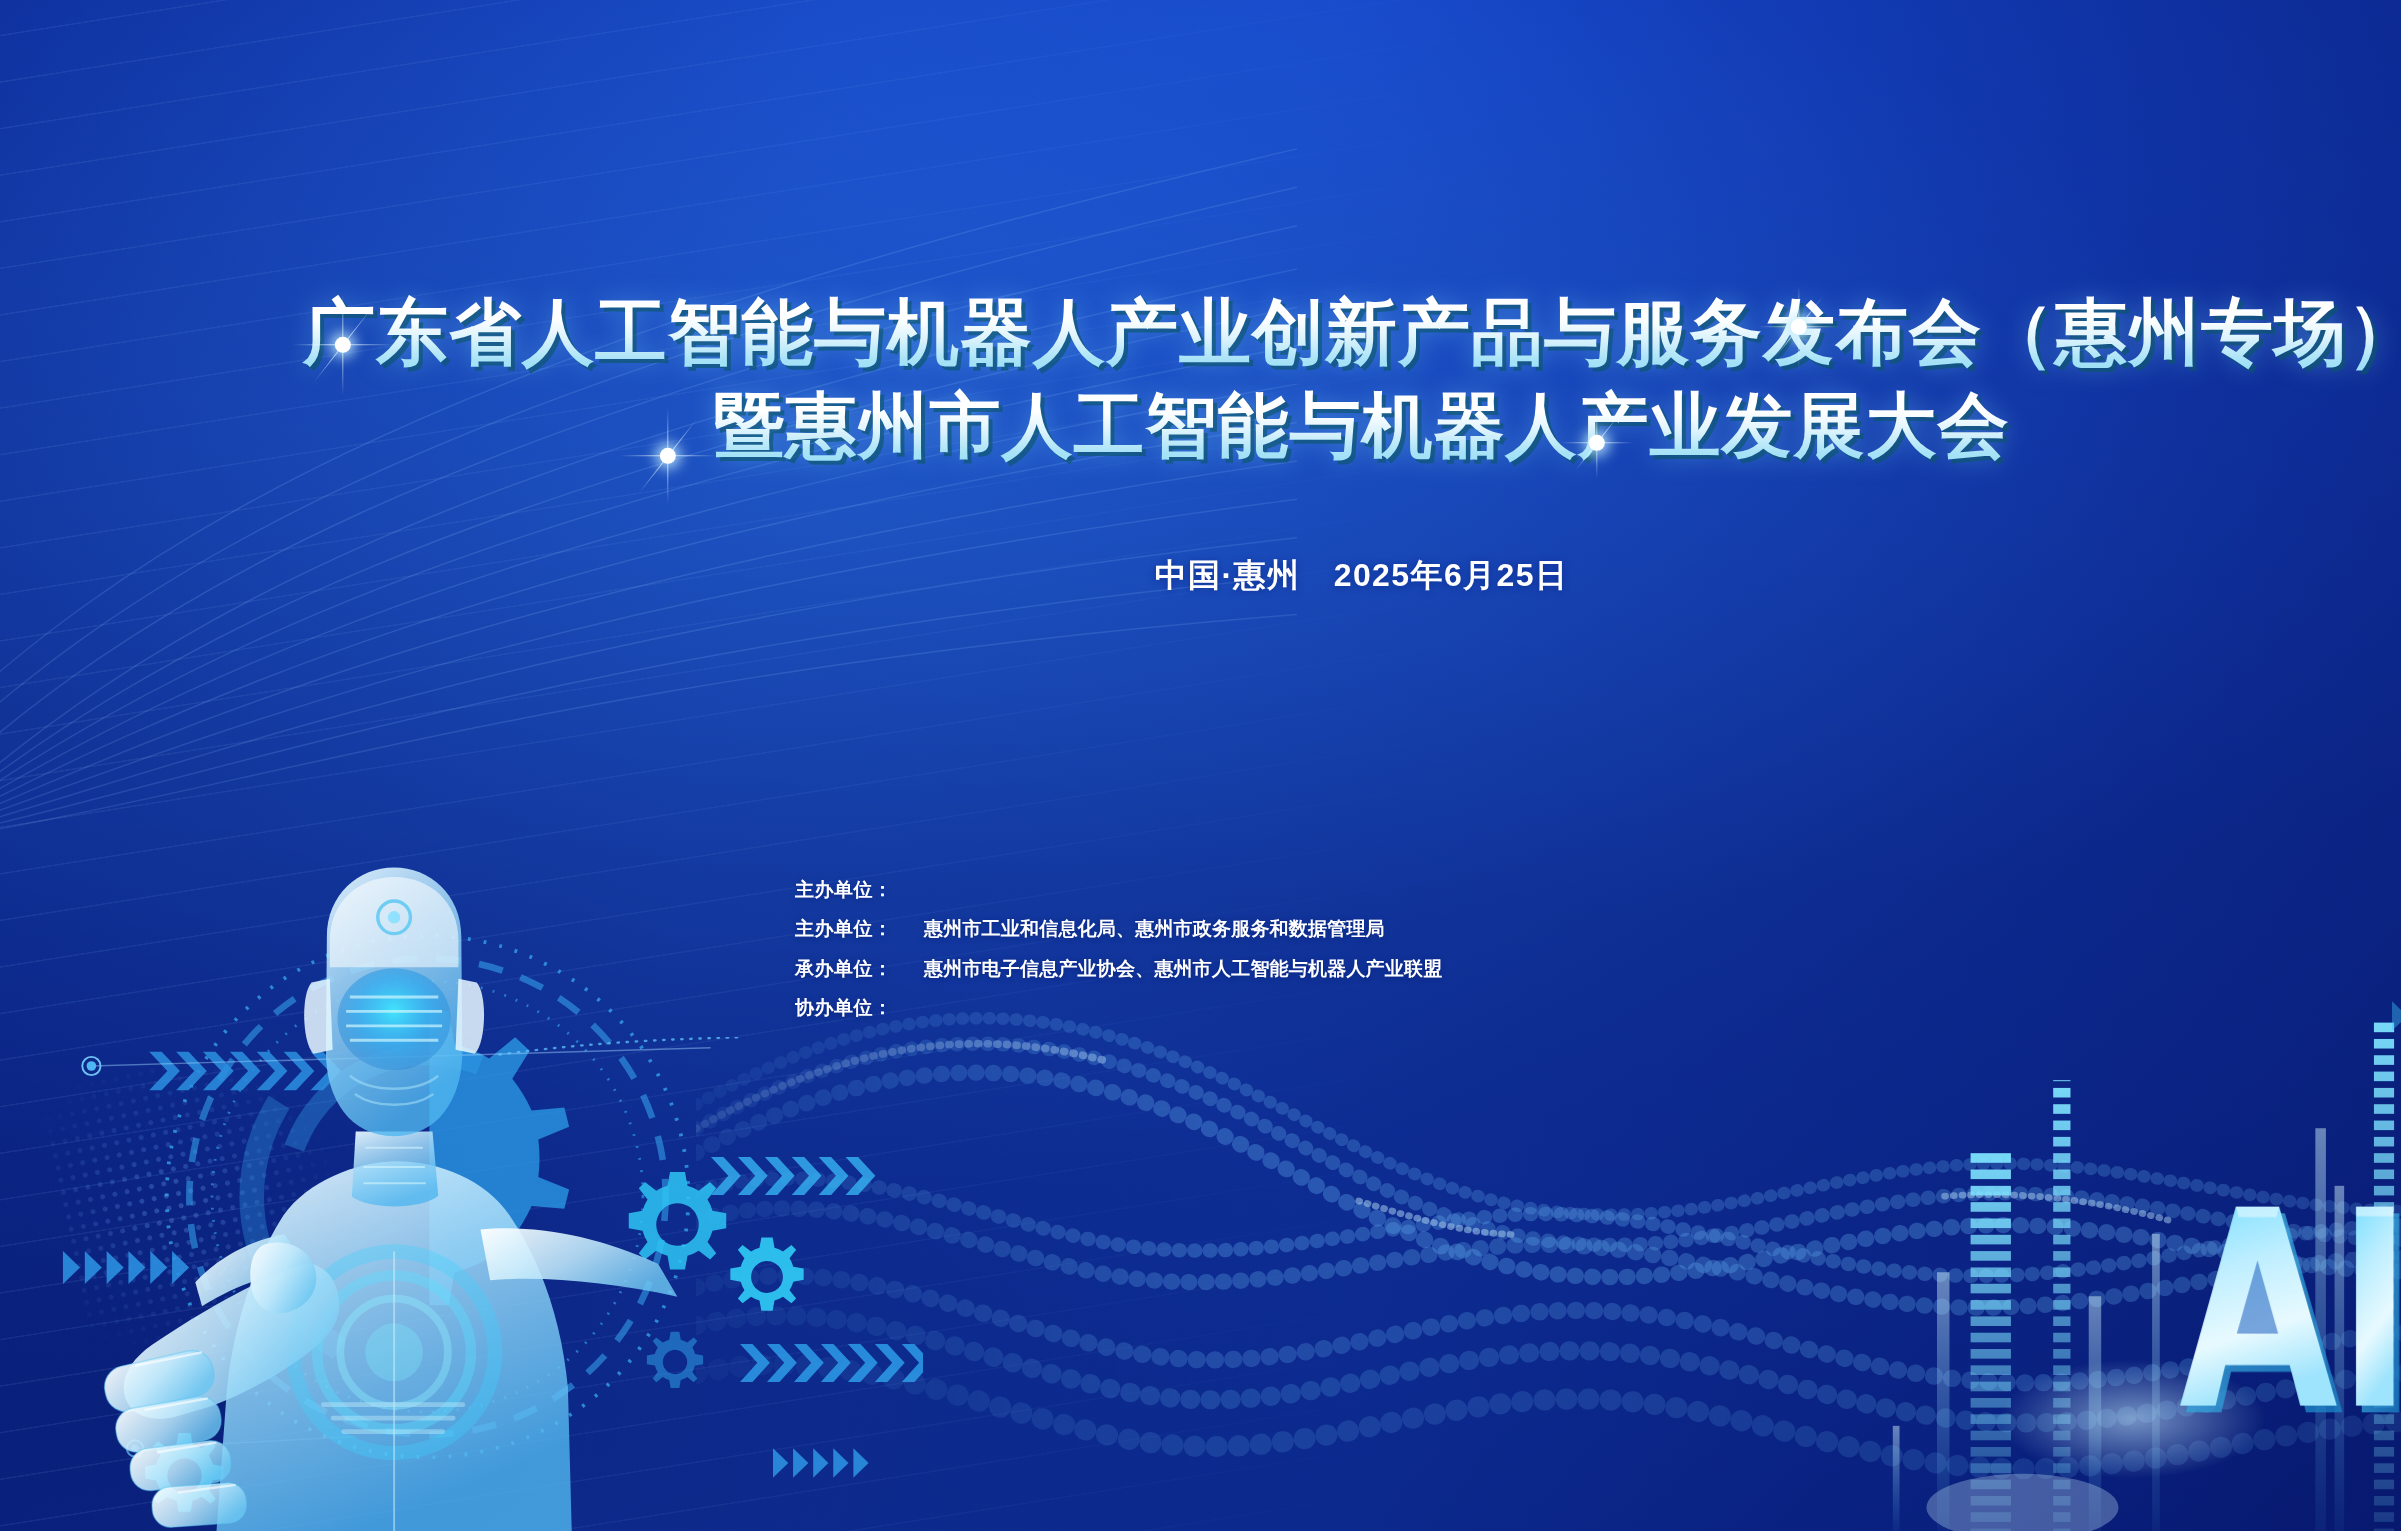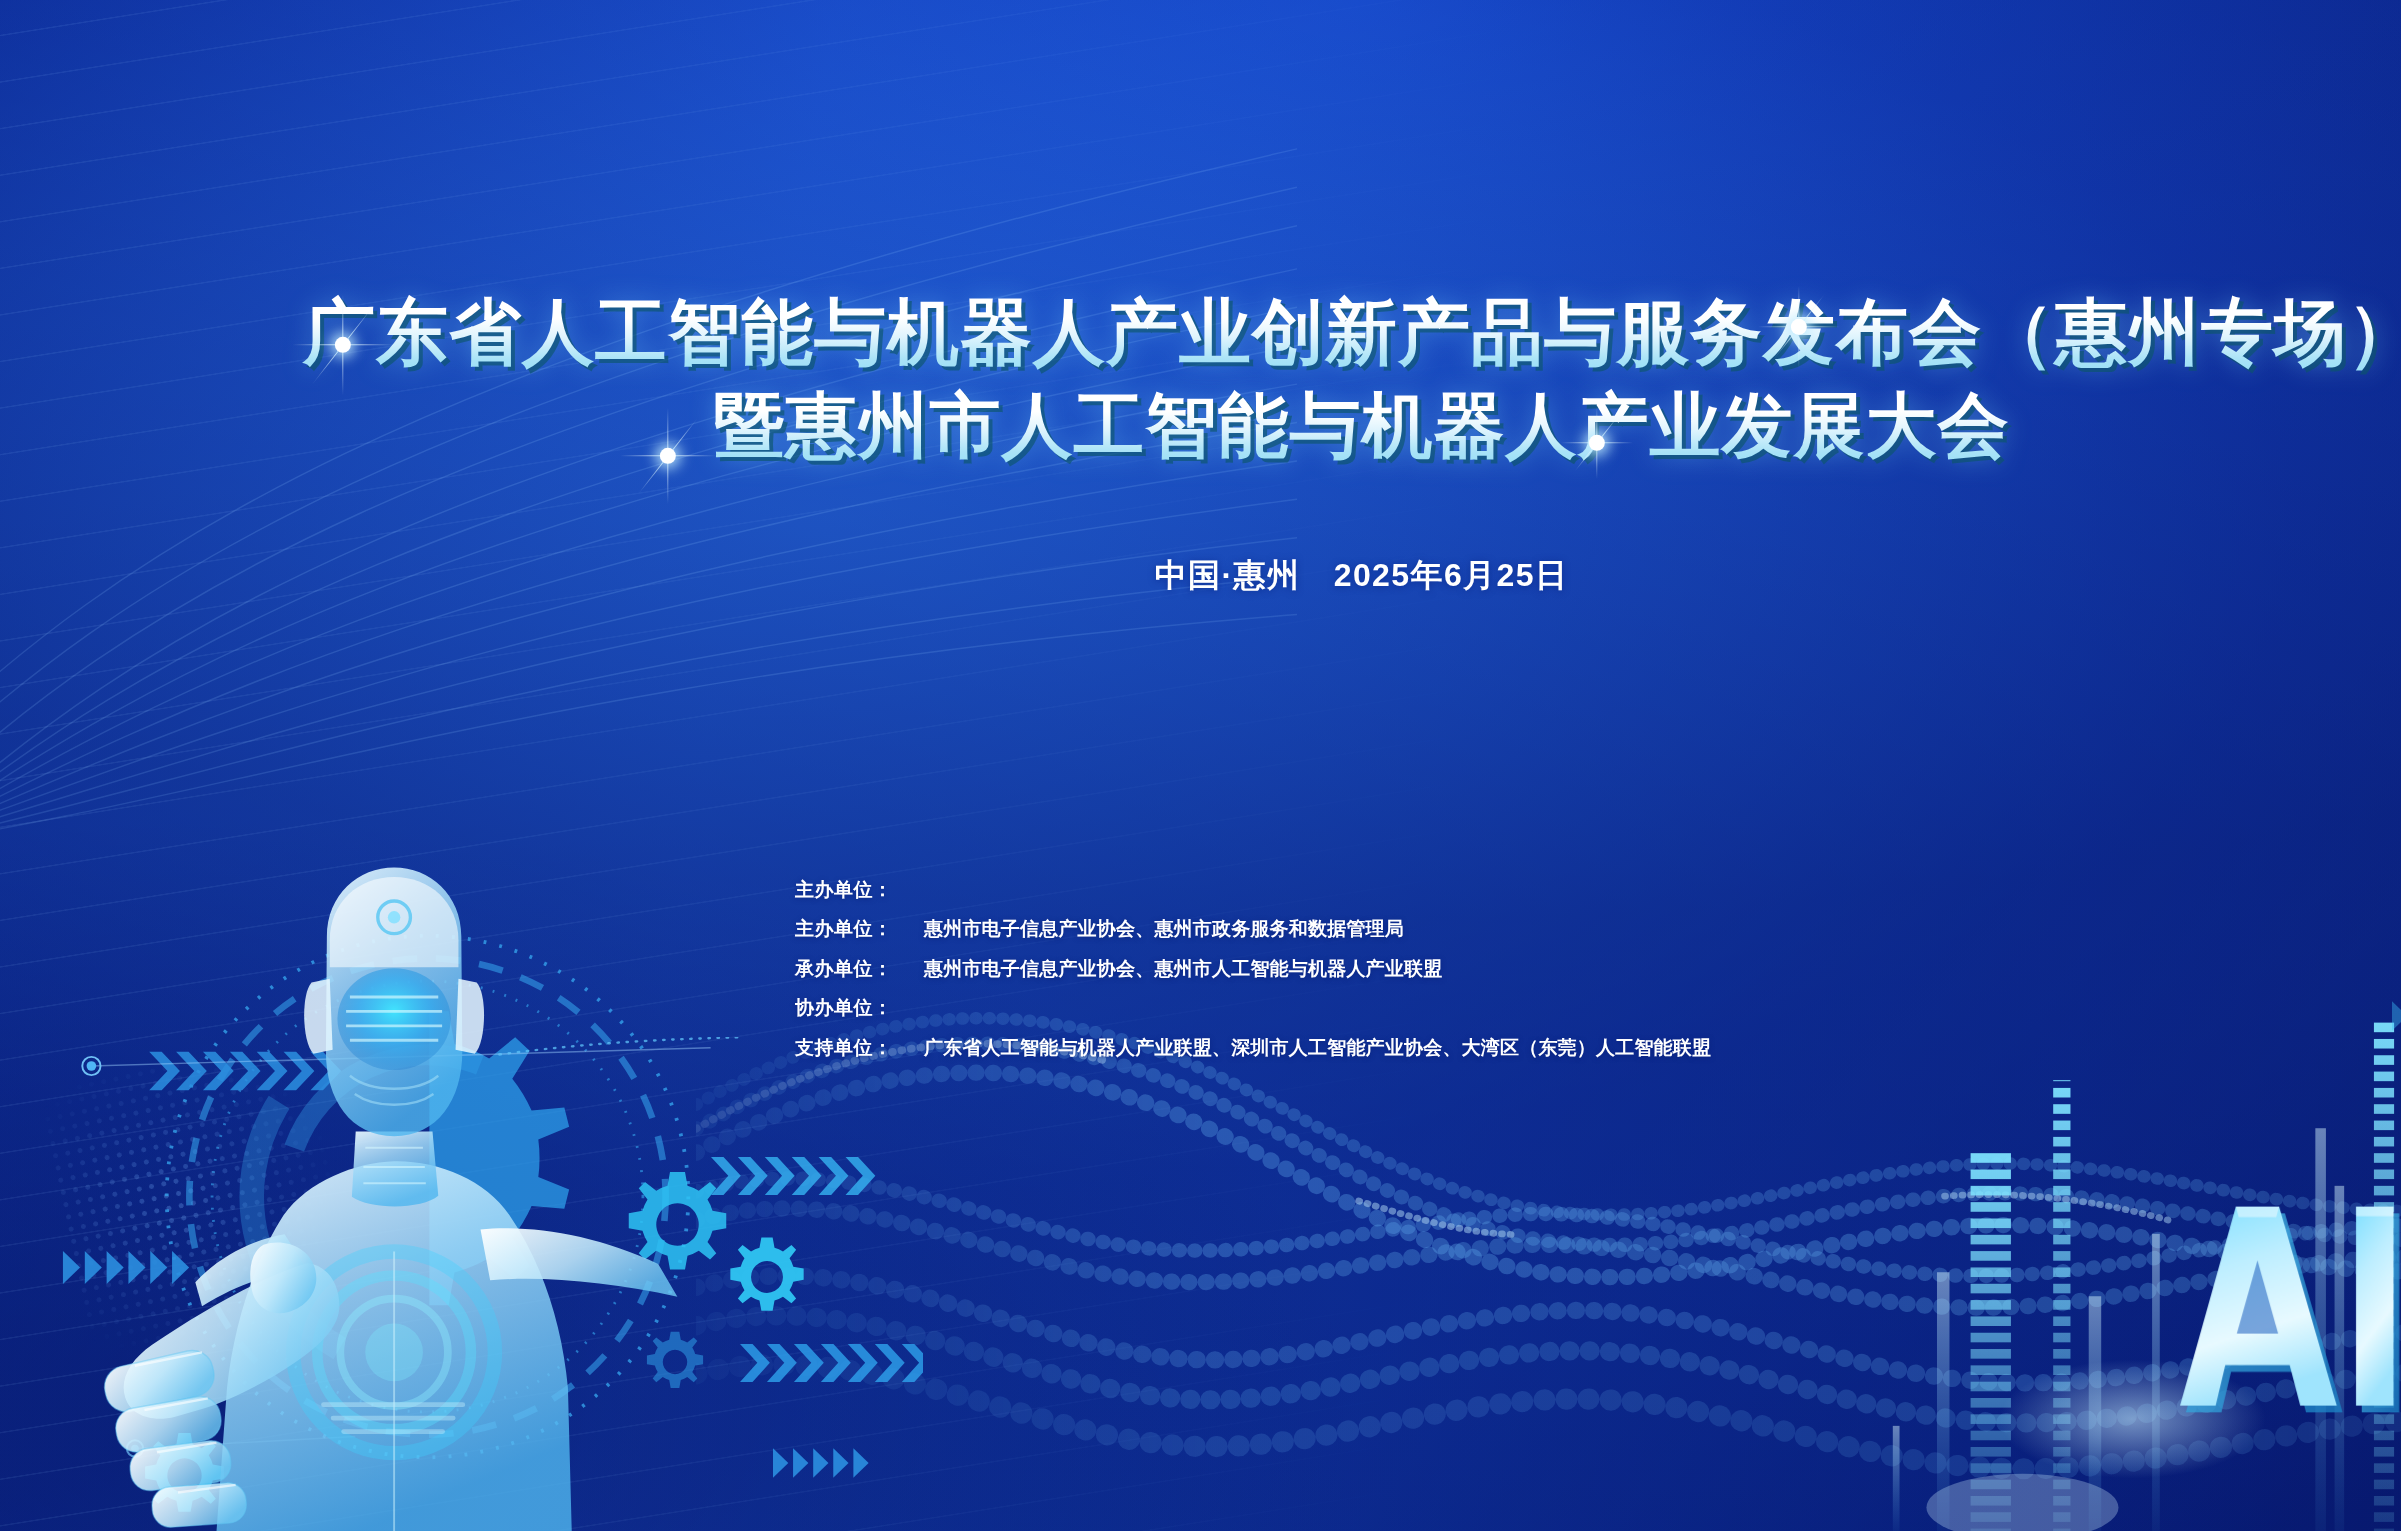--- a/index.html
+++ b/index.html
@@ -560,29 +560,25 @@
   </div>
 
   <div class="datebar">中国·惠州　2025年6月25日</div>
 
   <div class="orgblock">
     <div class="orgrow">
       <span class="orglabel">主办单位：</span>
     </div>
     <div class="orgrow">
       <span class="orglabel">主办单位：</span>
-      <span class="orgvalue">惠州市电子信息产业协会、惠州市政务服务和数据管理局</span>
+      <span class="orgvalue">惠州市工业和信息化局、惠州市政务服务和数据管理局</span>
     </div>
     <div class="orgrow">
       <span class="orglabel">承办单位：</span>
       <span class="orgvalue">惠州市电子信息产业协会、惠州市人工智能与机器人产业联盟</span>
     </div>
     <div class="orgrow">
       <span class="orglabel">协办单位：</span>
     </div>
-    <div class="orgrow">
-      <span class="orglabel">支持单位：</span>
-      <span class="orgvalue">广东省人工智能与机器人产业联盟、深圳市人工智能产业协会、大湾区（东莞）人工智能联盟</span>
-    </div>
   </div>
 
 </div>
 
 
 </body></html>

